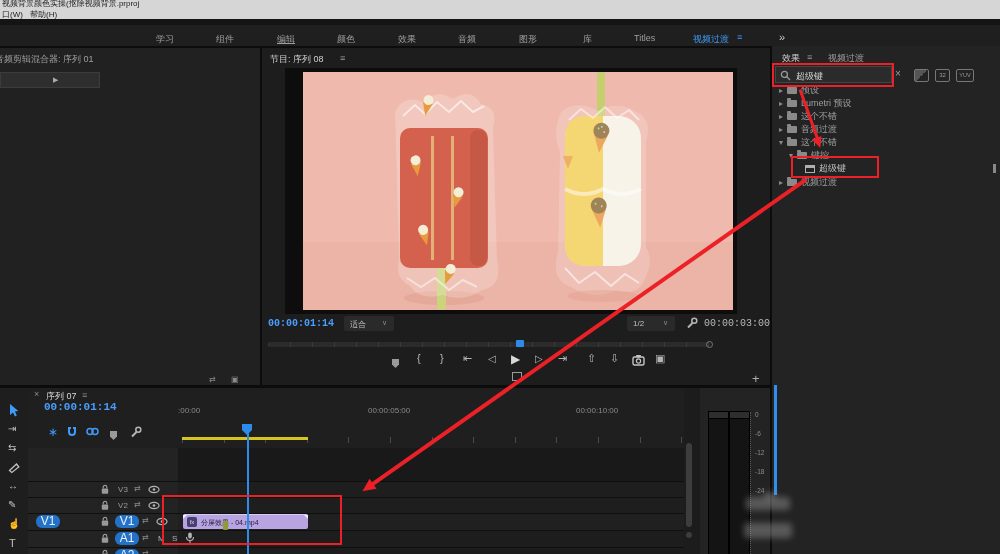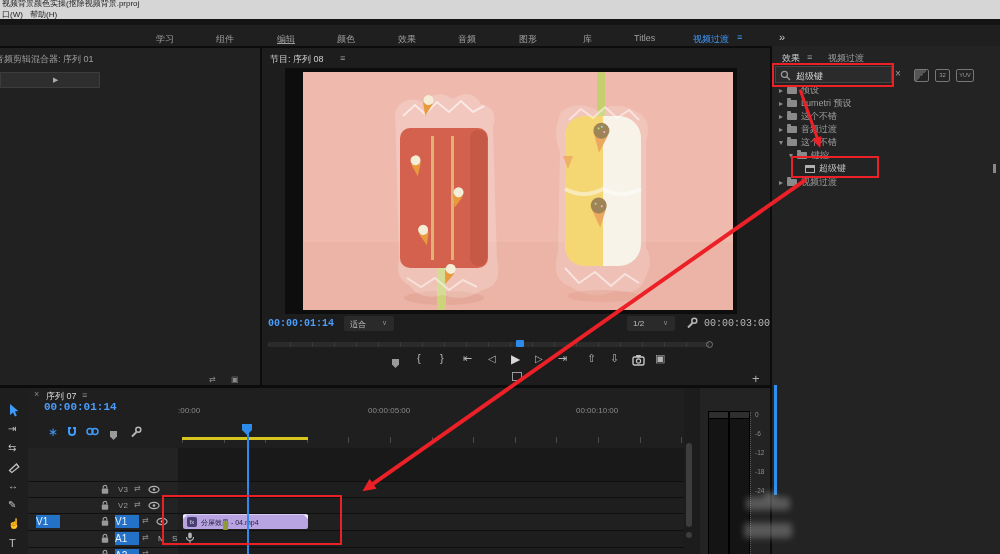--- a/index.html
+++ b/index.html
@@ -14,21 +14,21 @@
   
   .folder{width:10px;height:7px;background:#8a8a8a;border-radius:1px;position:relative;display:inline-block;}
   .folder::before{content:"";position:absolute;top:-2px;left:0;width:4px;height:2px;background:#8a8a8a;border-radius:1px 1px 0 0;}
   
   .fxbox{width:10px;height:8px;border:1px solid #b0b0b0;position:relative;display:inline-block;box-sizing:border-box;}
   .fxbox::before{content:"";position:absolute;top:0;left:0;right:0;height:2px;background:#b0b0b0;}
   
   .marker-shape{width:7px;height:9px;background:#b5b5b5;clip-path:polygon(0 0,100% 0,100% 62%,50% 100%,0 62%);display:inline-block;}
   .marker-shape.dim{background:#9a9a9a;}
   
-  .badge{background:#2472c8;color:#eaf2fb;font-size:10px;text-align:left;line-height:13px;border-radius:0;}
+  .badge{background:#2472c8;color:#eaf2fb;font-size:12px;text-align:center;line-height:13px;border-radius:6px;}
   .badge-plain{color:#9a9a9a;font-size:8px;text-align:center;line-height:13px;}
   
   .redbox{border:2px solid #ec2027;box-sizing:border-box;z-index:60;}
   .arrow-tail{height:3px;background:#ec2027;transform-origin:0 50%;z-index:60;}
   .arrow-tail .head{position:absolute;right:-12px;top:50%;transform:translateY(-50%);
     width:0;height:0;border-left:13px solid #ec2027;border-top:6px solid transparent;border-bottom:6px solid transparent;}
   .treerow{height:13px;display:flex;align-items:center;gap:4px;}
   .clipcorner{width:0;height:0;position:absolute;top:0;}
 </style>
 </head>

